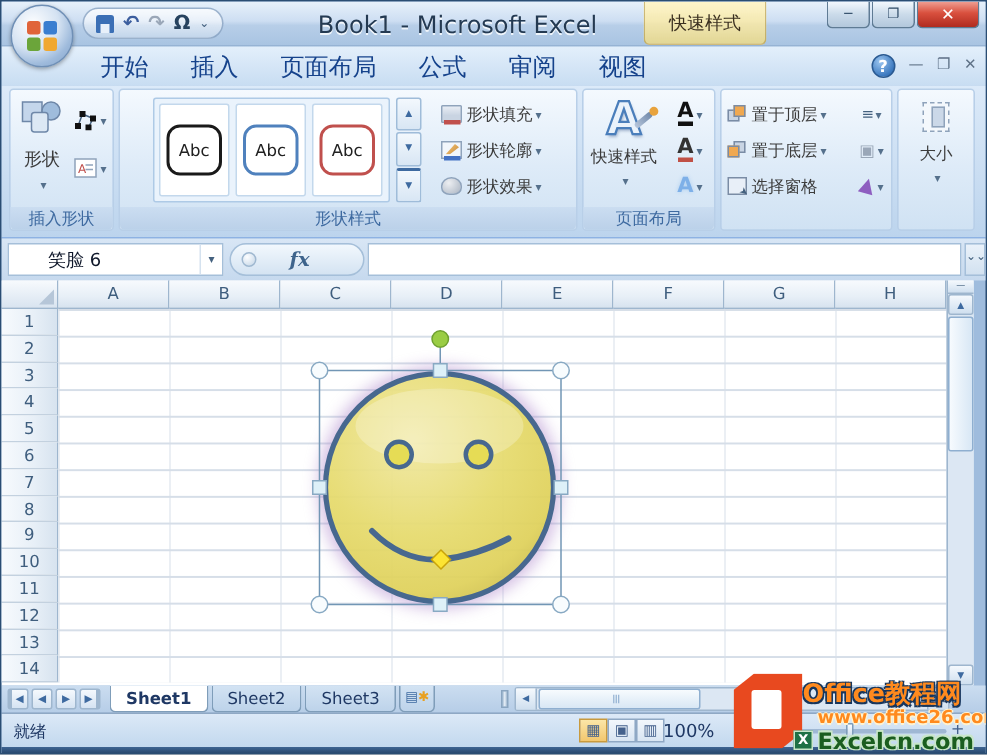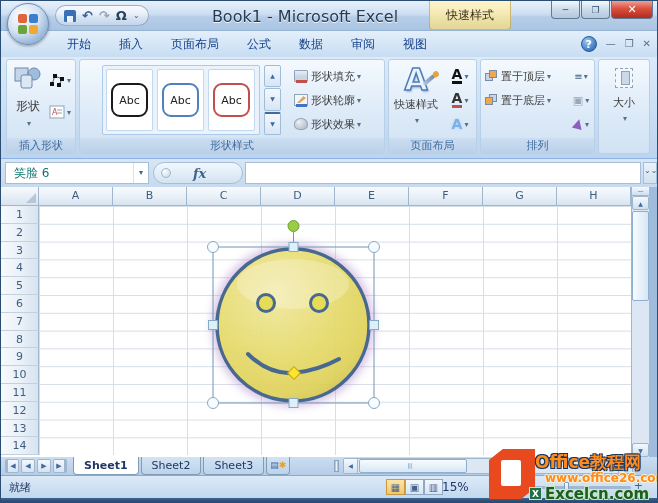--- a/index.html
+++ b/index.html
@@ -31,21 +31,21 @@
   .winbtns { position:absolute; right:6px; top:0; display:flex; }
   .winbtn { width:29px; height:18px; border:1px solid #5F7B94; border-top:none; border-radius:0 0 4px 4px;
     background:linear-gradient(#F4F9FE,#CBDBEA 50%,#B3C8DC); display:flex; align-items:center; justify-content:center;
     font-size:9px; color:#2E4A66; cursor:pointer; margin-left:1px; }
   .winbtn.close { width:42px; background:linear-gradient(#F0A094,#D9503E 45%,#B02B1F); color:#fff; font-weight:bold; font-size:11px; }
 
   
   .tabrow { position:absolute; left:0; top:30px; width:658px; height:26px;
     background:linear-gradient(#E3EFFB,#C8DDF2); }
   .tabs { position:absolute; left:52px; top:0; height:26px; display:flex; }
-  .tab { padding:0 13px; line-height:25px; color:#15428B; font-size:12px; cursor:pointer; border:1px solid transparent; }
+  .tab { padding:0 13px; line-height:25px; color:#15428B; font-size:16px; cursor:pointer; border:1px solid transparent; }
   .tab.active { background:linear-gradient(#FFFDF2,#F8EFC8 70%,#F3E7B2); border:1px solid #C9B26A; border-bottom:none;
     border-radius:3px 3px 0 0; color:#15428B; }
   .tabrow-right { position:absolute; right:8px; top:5px; display:flex; align-items:center; gap:9px; }
   .help-btn { width:16px; height:16px; border-radius:50%; background:radial-gradient(circle at 35% 30%,#9CC6F0,#3D7AC0 70%,#285F9E);
     color:#fff; font-size:11px; font-weight:bold; text-align:center; line-height:16px; cursor:pointer; border:1px solid #2A5A92; }
   .wb-btn { color:#5E7186; font-size:10px; line-height:10px; cursor:pointer; }
 
   
   .ribbon { position:absolute; left:0; top:56px; width:658px; height:102px;
     background:linear-gradient(#DCEAF9,#C6DBF1 70%,#BCD4ED); border-bottom:1px solid #8DB2E3; }
@@ -111,21 +111,21 @@
 
   .g-size { left:597px; width:52px; }
   .size-btn { position:absolute; left:4px; top:6px; width:42px; height:82px; text-align:center; cursor:pointer; }
   .ic-size { display:inline-block; width:18px; height:20px; border:1px dashed #8FA3BB; position:relative; margin-top:2px; background:#F4F8FC; }
   .ic-size::after { content:""; position:absolute; right:2px; top:2px; bottom:2px; width:7px; background:#CBD8E8; border:1px solid #8FA3BB; }
   .size-txt { display:block; font-size:11px; color:#3C3C3C; margin-top:4px; }
 
   
   .fbar { position:absolute; left:0; top:158px; width:658px; height:28px; background:linear-gradient(#D8E6F5,#C6D9EE); display:flex; align-items:center; }
   .namebox { position:absolute; left:4px; top:3px; width:144px; height:22px; background:#fff; border:1px solid #A5BFD9; display:flex; align-items:center; }
-  .namebox .nb-text { flex:1; padding-left:8px; font-size:12px; color:#0f766e; }
+  .namebox .nb-text { flex:1; padding-left:26px; font-size:12px; color:#0f172a; }
   .namebox .nb-dd { width:15px; text-align:center; font-size:8px; color:#44617F; border-left:1px solid #D5E2EF; cursor:pointer; line-height:20px; }
   .fx-pill { position:absolute; left:152px; top:3px; width:90px; height:22px; background:linear-gradient(#F2F8FD,#D4E3F2); border:1px solid #A5BFD9; border-radius:11px; display:flex; align-items:center; }
   .fx-dot { width:10px; height:10px; border-radius:50%; background:radial-gradient(circle at 35% 30%,#FDFEFF,#C2D4E6); border:1px solid #9FB8D0; margin-left:7px; }
   .fx-sym { margin-left:22px; font-family:"DejaVu Serif","Liberation Serif",serif; font-style:italic; font-weight:bold; color:#3E648C; font-size:13px; cursor:pointer; }
   .finput { position:absolute; left:244px; top:3px; width:396px; height:22px; background:#fff; border:1px solid #A5BFD9; font-size:12px; padding-left:4px; color:#222; }
   .fexpand { position:absolute; right:2px; top:3px; width:14px; height:22px; background:linear-gradient(#EAF2FA,#D2E1F0); border:1px solid #A5BFD9; color:#44617F; font-size:8px; text-align:center; line-height:9px; padding-top:3px; cursor:pointer; }
 
   
   .grid { position:absolute; left:0; top:186px; width:648px; height:270px; background:#fff; }
   .corner { position:absolute; left:0; top:0; width:38px; height:19px; background:linear-gradient(#F7FAFD,#D9E4F0); border-right:1px solid #9EB6CE; border-bottom:1px solid #9EB6CE; }
@@ -220,21 +220,20 @@
       <div class="winbtn close">✕</div>
     </div>
   </div>
 
   <div class="tabrow">
     <div class="tabs">
         <span class="tab">开始</span>
         <span class="tab">插入</span>
         <span class="tab">页面布局</span>
         <span class="tab">公式</span>
-        <span class="tab">数据</span>
         <span class="tab">审阅</span>
         <span class="tab">视图</span>
       </div>
     <div class="tabrow-right">
       <span class="help-btn">?</span>
       <span class="wb-btn">—</span>
       <span class="wb-btn">❐</span>
       <span class="wb-btn">✕</span>
     </div>
   </div>
@@ -337,33 +336,36 @@
             </span>
           <span>置于顶层</span>
         </div>
         <div class="rbtn dd">
           <span class="sq2 back">
               <i class="b"></i>
               <i class="f"></i>
             </span>
           <span>置于底层</span>
         </div>
+        <div class="rbtn">
+          <span class="ic-sel"></span>
+          <span>选择窗格</span>
+        </div>
       </div>
       <div class="arr-col2">
         <div class="rbtn dd">
             <span class="ic-align">≡</span>
           </div>
         <div class="rbtn dd">
             <span class="ic-group">▣</span>
           </div>
         <div class="rbtn dd">
             <span class="ic-rotate"></span>
           </div>
       </div>
-      <div class="glabel">排列</div>
     </div>
 
     <div class="rgroup g-size">
       <div class="size-btn dd">
         <span class="ic-size"></span>
         <span class="size-txt">大小</span>
       </div>
     </div>
   </div>
 
@@ -471,21 +473,21 @@
     </div>
   </div>
 
   <div class="statusbar">
     <span class="status-text">就绪</span>
     <div class="viewbtns">
       <span class="viewbtn active">▦</span>
       <span class="viewbtn">▣</span>
       <span class="viewbtn">▥</span>
     </div>
-    <span class="zoom-label">15%</span>
+    <span class="zoom-label">100%</span>
     <div class="zoomslider">
       <span class="zs-minus">−</span>
       <span class="zs-thumb"></span>
       <span class="zs-plus">+</span>
     </div>
   </div>
 
   <div class="bottomframe"></div>
 
   <div class="watermark">

